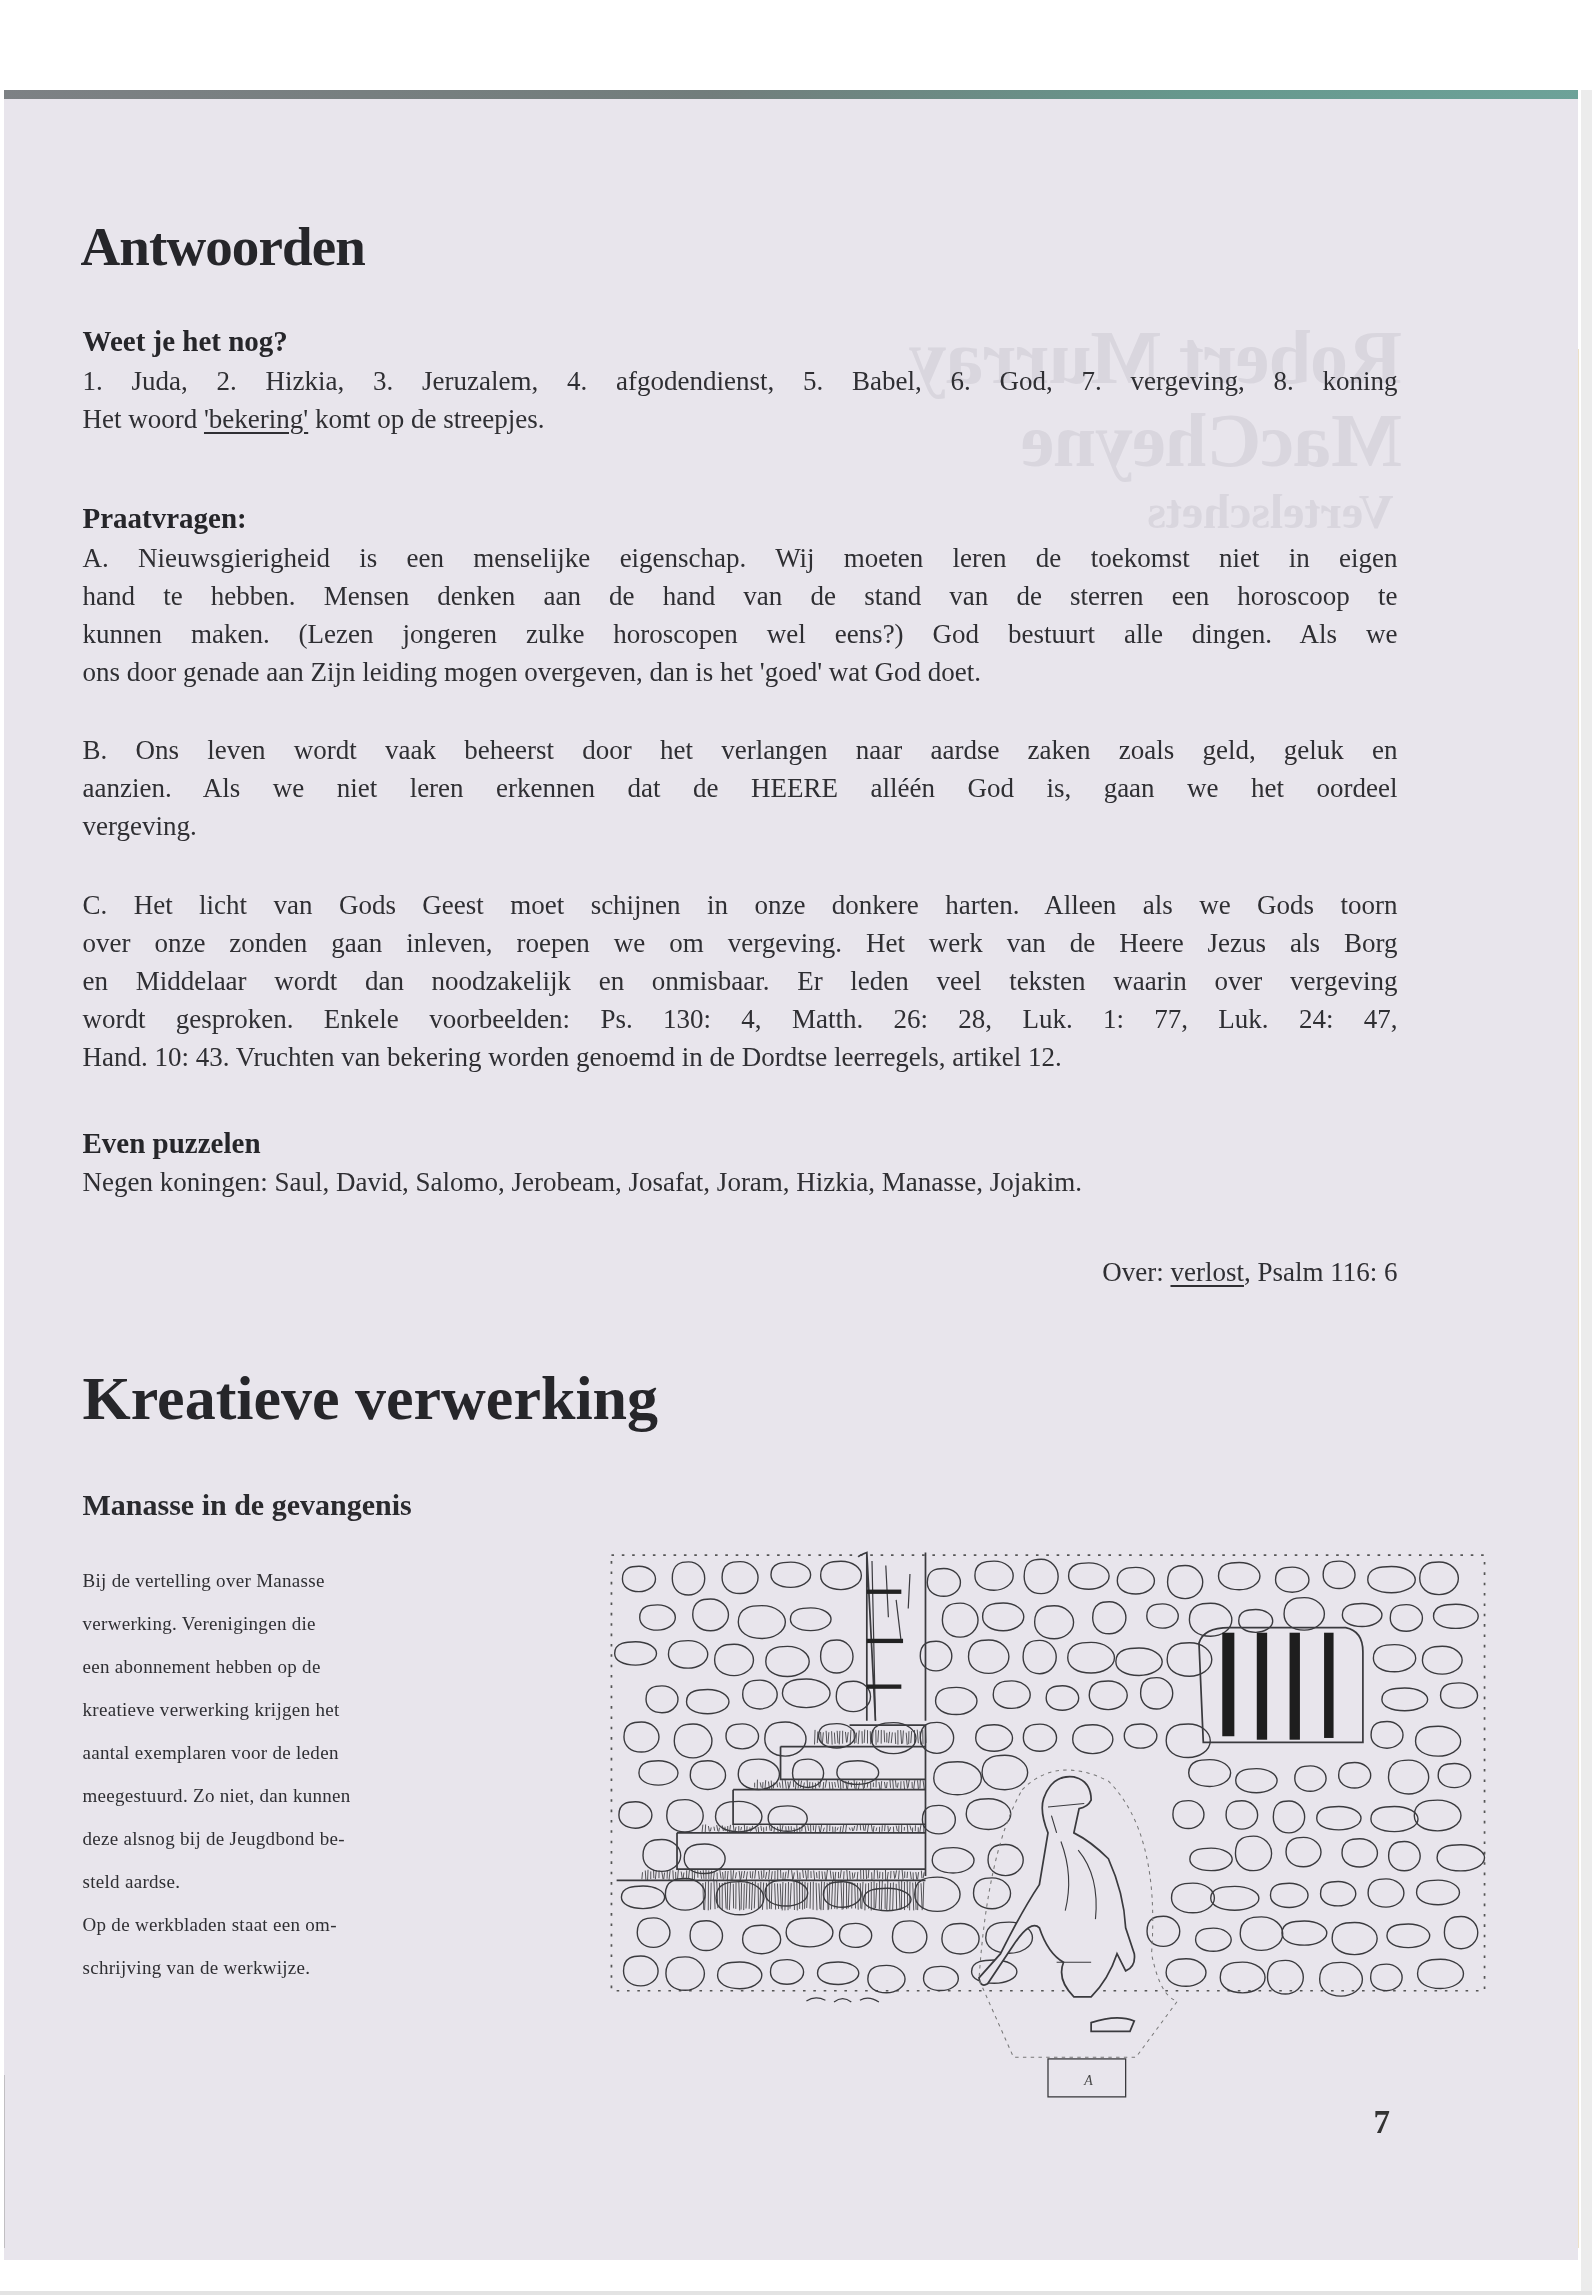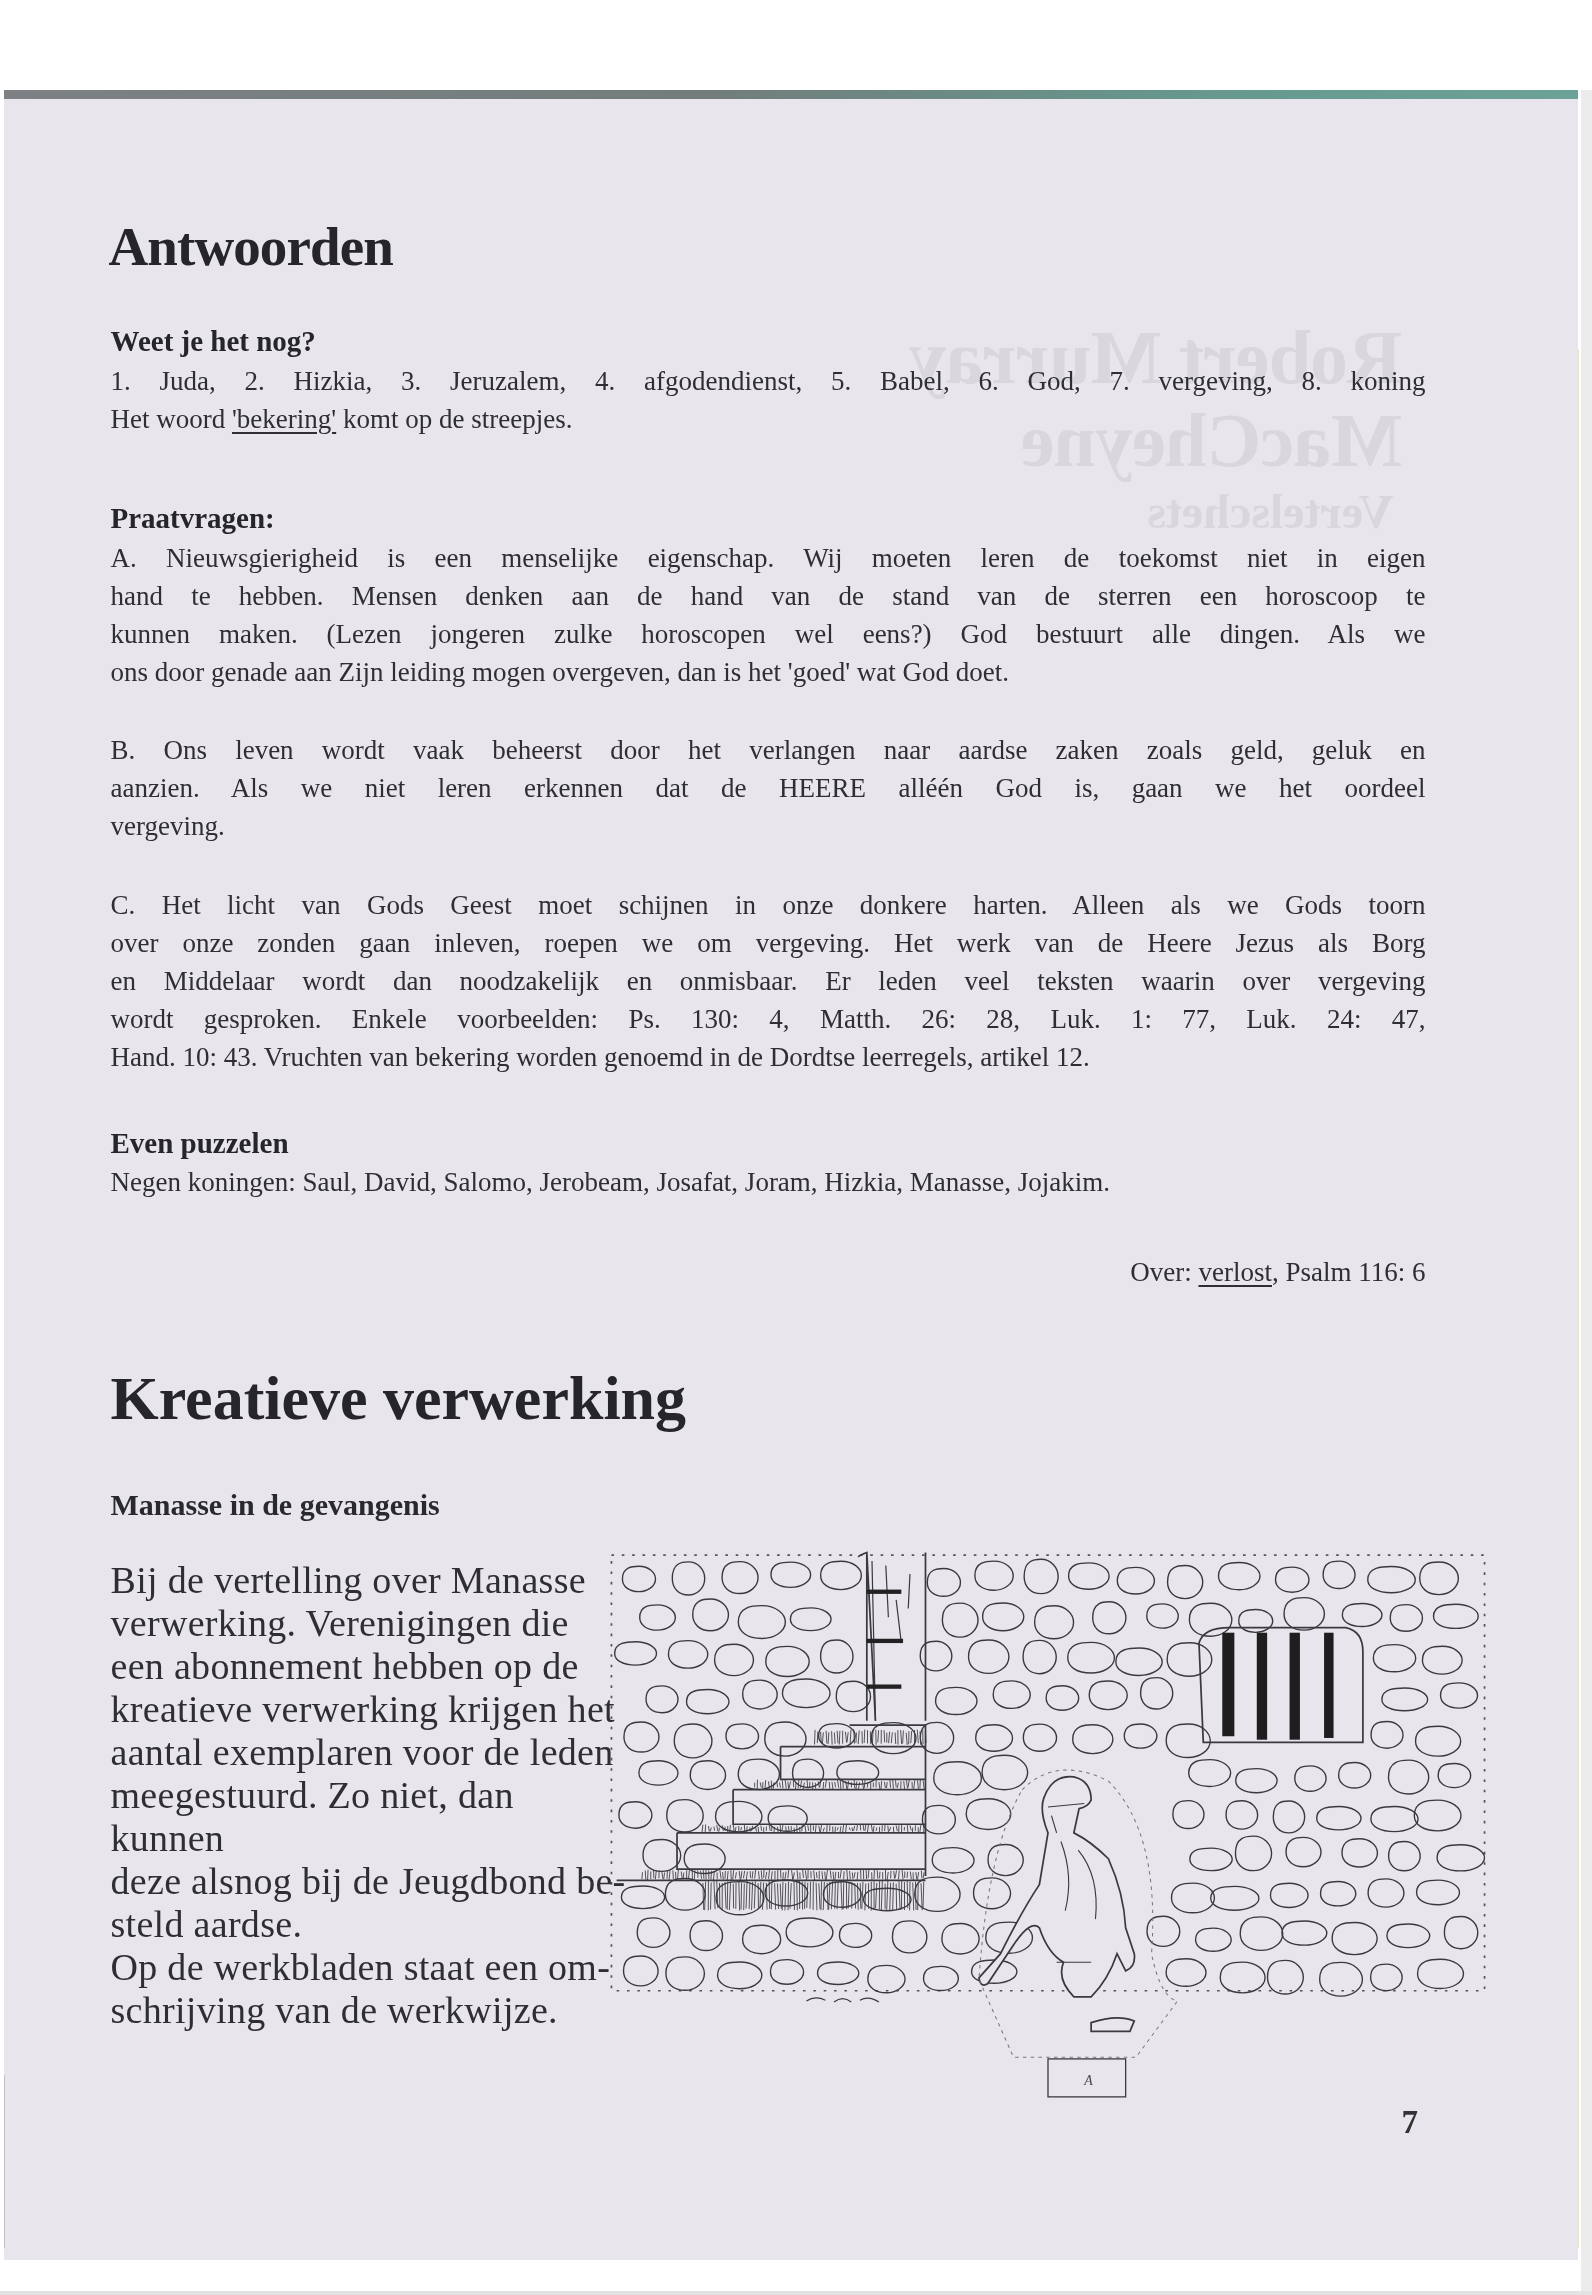--- a/index.html
+++ b/index.html
@@ -24,34 +24,34 @@
   .right-outside { position:absolute; left:1581px; top:90px; width:11.2px; height:2201px; background:#ececec; }
 
   .ghost {
     position:absolute; left:828px; top:226px; width:570px;
     font-family:"Liberation Serif", serif; font-weight:bold;
     color:#d9d6de; transform:scaleX(-1); text-align:left;
   }
   .ghost .g1 { font-size:76px; line-height:83px; letter-spacing:-0.9px; }
   .ghost .g2 { font-size:48px; line-height:60px; padding-left:8.6px; }
 
-  .abs { position:absolute;margin-left:28px; }
+  .abs { position:absolute; }
   .h1 { font-size:55px; font-weight:bold; letter-spacing:-0.9px; color:#26262a; line-height:1; }
   .h2 { font-size:29px; font-weight:bold; color:#26262a; line-height:1; }
   .body {
     font-size:27px; line-height:38px; text-align:justify; color:#2f2f33;
     width:1315px;
   }
   .line { display:block; text-align:justify; text-align-last:justify; white-space:nowrap; }
   .line.last { text-align-last:left; }
   u { text-decoration:underline; text-underline-offset:3.5px; }
 
   .h1-big { font-size:62px; font-weight:bold; color:#26262a; line-height:1; letter-spacing:0px; }
   .h3 { font-size:30px; font-weight:bold; color:#2a2a2e; }
-  .side-text { font-size:38px; line-height:43px; color:#2f2f33; letter-spacing:0.3px; }
+  .side-text { font-size:19px; line-height:43px; color:#2f2f33; letter-spacing:0.3px; }
   .page-num { font-size:33px; font-weight:bold; color:#333; }
 
   .illustration { position:absolute; left:604px; top:1458px; width:880px; height:587px; }
 </style>
 </head>
 <body>
 
 <div class="right-outside"></div>
 <div class="bottom-strip"></div>
 

